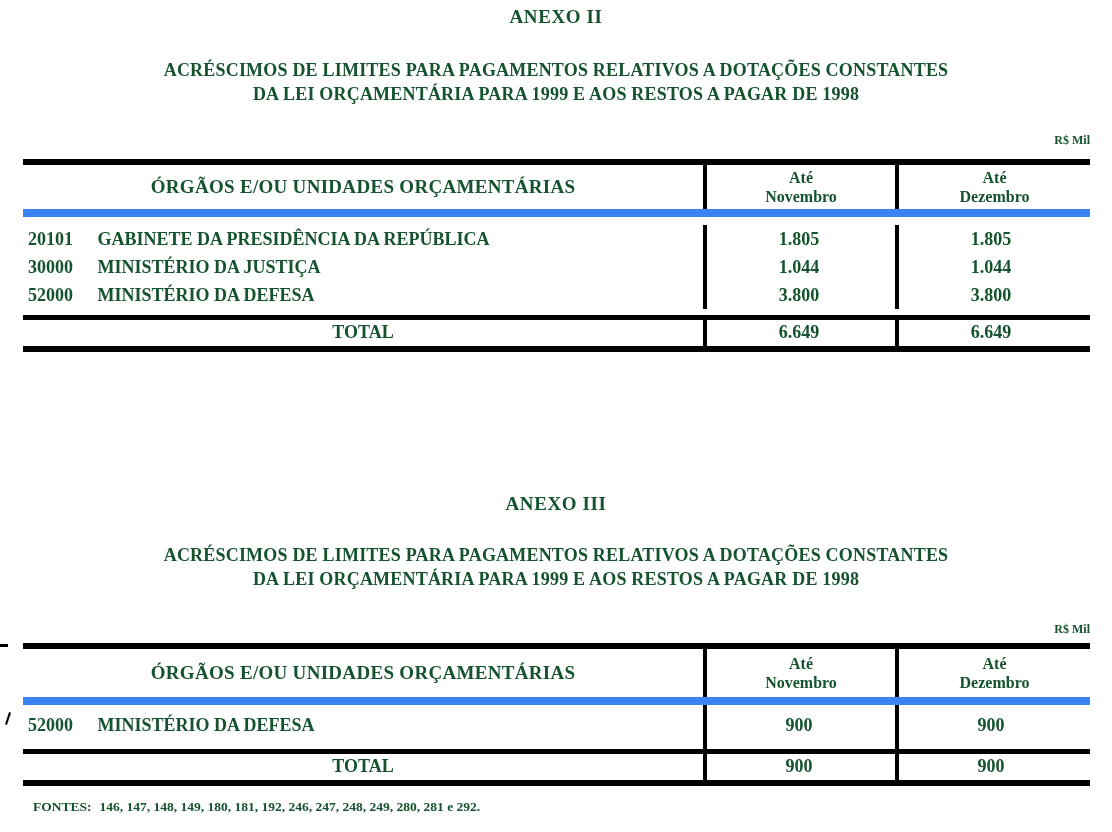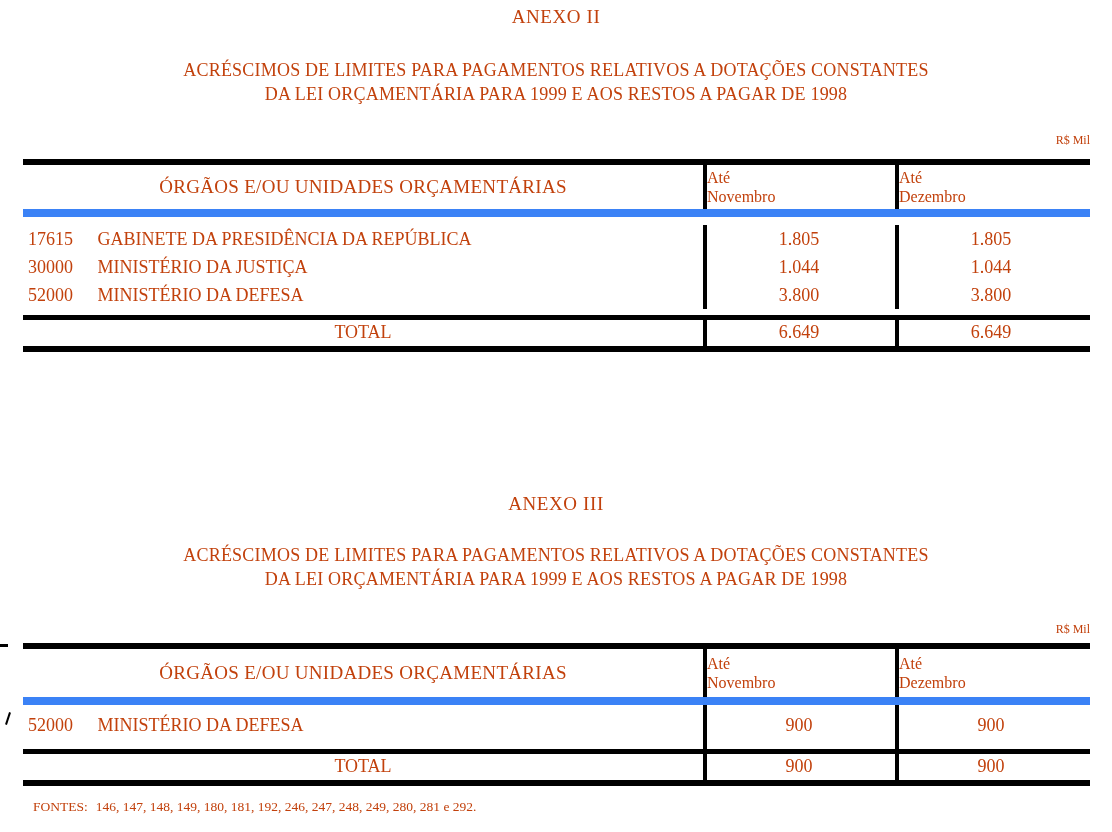--- a/index.html
+++ b/index.html
@@ -2,23 +2,23 @@
 <html><head>
 <meta charset="utf-8">
 <style>
   * { margin: 0; padding: 0; box-sizing: border-box; }
   html, body { background: #ffffff; }
   .page {
     position: relative;
     width: 1112px;
     height: 832px;
     background: #ffffff;
-    color: #c2410c;
+    color: #14532d;
     font-family: "Liberation Serif", "DejaVu Serif", serif;
-    font-weight: normal;
+    font-weight: bold;
     overflow: hidden;
   }
   .centered-line { position: absolute; left: 0; width: 1112px; text-align: center; }
   .doc-title { font-size: 19px; letter-spacing: 0.6px; }
   .doc-subtitle { font-size: 18px; line-height: 24px; letter-spacing: 0.2px; }
   .unit-label {
     position: absolute; left: 23px; width: 1067px;
     text-align: right; font-size: 12px;
   }
   .tbl {
@@ -28,21 +28,21 @@
   .trow { display: flex; width: 100%; }
   .c1 { width: 680px; }
   .c2 { width: 192px; border-left: 4px solid #000; }
   .c3 { width: 195px; border-left: 4px solid #000; }
   .thead { border-bottom: 8px solid #3b82f6; }
   .thead .c1 {
     display: flex; align-items: center; justify-content: center;
     font-size: 19px; letter-spacing: 0.3px;
   }
   .thead .c2, .thead .c3 {
-    display: flex; flex-direction: column; justify-content: center;
+    display: flex; flex-direction: column; align-items: center; justify-content: center;
     font-size: 16px; line-height: 19px;
   }
   .tbody { width: 100%; }
   .drow { font-size: 18px; }
   .drow .c1 { padding-left: 5px; white-space: nowrap; overflow: hidden; }
   .code { display: inline-block; width: 65px; }
   .num { text-align: center; padding-right: 4px; }
   .c3.num { padding-right: 7px; }
   .tfoot { border-top: 5px solid #000; font-size: 18px; }
   .tfoot .c1 { text-align: center; }
@@ -100,21 +100,21 @@
         </div>
         <div class="c3">
           <span>Até</span>
           <span>Dezembro</span>
         </div>
       </div>
     </div>
     <div class="tbody">
       <div class="trow drow">
         <div class="c1">
-          <span class="code">17615</span>
+          <span class="code">20101</span>
           <span>GABINETE DA PRESIDÊNCIA DA REPÚBLICA</span>
         </div>
         <div class="c2 num">1.805</div>
         <div class="c3 num">1.805</div>
       </div>
       <div class="trow drow">
         <div class="c1">
           <span class="code">30000</span>
           <span>MINISTÉRIO DA JUSTIÇA</span>
         </div>

